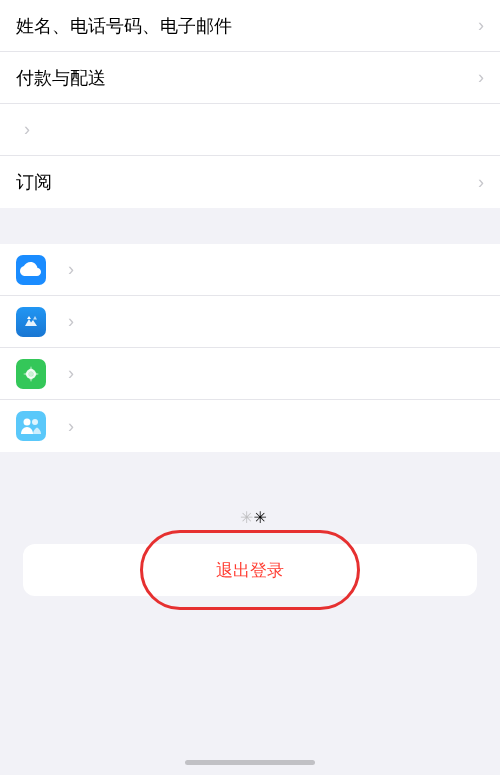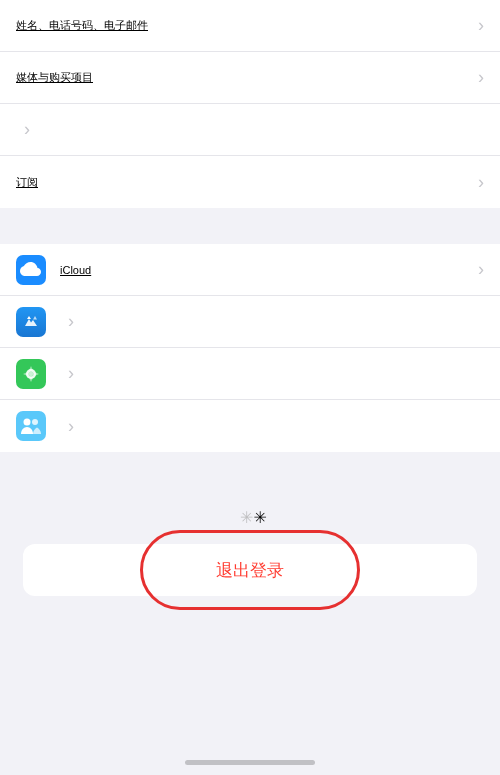--- a/index.html
+++ b/index.html
@@ -44,24 +44,23 @@
       cursor: pointer;
       position: relative;
     }
 
     .menu-item:last-child {
       border-bottom: none;
     }
 
     .menu-item-text {
       flex: 1;
-      font-size: 11px;
+      font-size: 18px;
       color: #000000;
       font-weight: 400;
-      text-decoration: underline;
     }
 
     .menu-item-icon {
       width: 30px;
       height: 30px;
       margin-right: 14px;
       border-radius: 7px;
       display: flex;
       align-items: center;
       justify-content: center;
@@ -174,21 +173,21 @@
 <body>
 
 <div class="settings-container">
 
   <div class="section">
     <div class="menu-item">
       <span class="menu-item-text">姓名、电话号码、电子邮件</span>
       <span class="chevron">›</span>
     </div>
     <div class="menu-item">
-      <span class="menu-item-text">媒体与购买项目</span>
+      <span class="menu-item-text">付款与配送</span>
       <span class="chevron">›</span>
     </div>
     <div class="menu-item">
       <span class="chevron">›</span>
     </div>
     <div class="menu-item">
       <span class="menu-item-text">订阅</span>
       <span class="chevron">›</span>
     </div>
   </div>
@@ -196,21 +195,20 @@
   <div class="section-gap"></div>
 
   <div class="section">
 
     <div class="menu-item">
       <div class="menu-item-icon icloud-icon">
         <svg width="22" height="16" viewBox="0 0 22 16" fill="none" xmlns="http://www.w3.org/2000/svg">
           <path d="M17.5 6.1C17.0 2.7 14.1 0 10.5 0C7.6 0 5.1 1.7 3.9 4.1C1.7 4.6 0 6.6 0 9C0 11.8 2.2 14 5 14H17C19.2 14 21 12.2 21 10C21 7.9 19.5 6.2 17.5 6.1Z" fill="white"></path>
         </svg>
       </div>
-      <span class="menu-item-text">iCloud</span>
       <span class="chevron">›</span>
     </div>
 
     <div class="menu-item">
       <div class="menu-item-icon appstore-icon" style="background: linear-gradient(180deg, #2196F3 0%, #1976D2 100%);">
         <svg width="20" height="20" viewBox="0 0 20 20" fill="none" xmlns="http://www.w3.org/2000/svg">
           <path d="M4 14L8 7L10 10.5L12 8L16 14H4Z" fill="white" opacity="0.9"></path>
           <path d="M8 4L6 7H10L8 4Z" fill="white"></path>
           <path d="M14 4L12 7.5H16L14 4Z" fill="white" opacity="0.7"></path>
         </svg>

